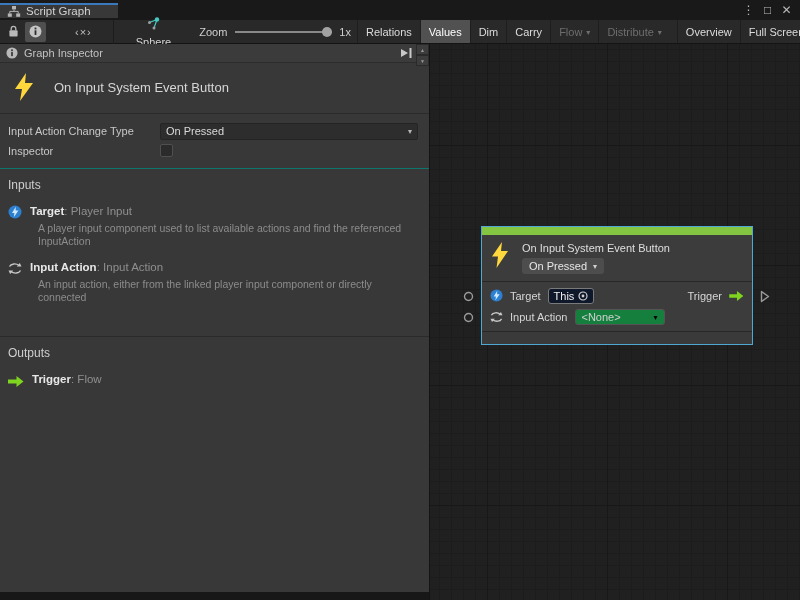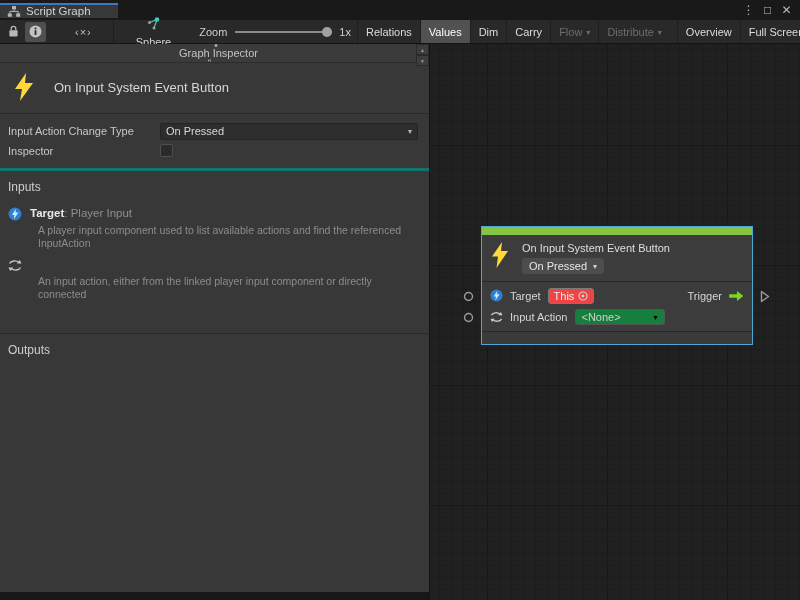--- a/index.html
+++ b/index.html
@@ -36,29 +36,29 @@
   .tb-btn.disabled { color:#6e6e6e; }
   .tb-btn.gap { margin-left:7px; border-left:1px solid #1e1e1e; }
   .dd-arrow { font-size:8px; line-height:1; position:relative; top:1px; }
 
   
   .main { flex:1; display:flex; min-height:0; }
   .inspector-col { width:430px; flex:0 0 430px; display:flex; flex-direction:column; border-right:1px solid #141414; }
   .inspector { flex:1; background:#383838; position:relative; overflow:hidden; }
   .inspector-bottom-strip { height:8px; background:#171717; }
 
-  .insp-header { height:19px; background:#3b3b3b; border-bottom:1px solid #2c2c2c; display:flex; align-items:center; padding:0 4px 0 6px;flex-direction:column; }
+  .insp-header { height:19px; background:#3b3b3b; border-bottom:1px solid #2c2c2c; display:flex; align-items:center; padding:0 4px 0 6px; }
   .insp-header-title { font-size:11px; color:#c2c2c2; margin-left:6px; flex:1; }
   .scroll-strip { position:absolute; top:0; right:0; width:13px; height:22px; display:flex; flex-direction:column; z-index:5; }
   .scroll-btn { flex:1; background:#3d3d3d; border:1px solid #2a2a2a; color:#9a9a9a; font-size:5px; display:flex; align-items:center; justify-content:center; }
 
   .unit-title-block { padding:10px 12px 12px 12px; border-bottom:1px solid #2a2a2a; display:flex; align-items:center; gap:18px; min-height:47px; }
   .unit-title { font-size:13px; color:#d6d6d6; }
 
-  .fields-block { padding:7px 8px 8px 8px; border-bottom:3px solid #0f766e; }
+  .fields-block { padding:7px 8px 8px 8px; border-bottom:1px solid #0f766e; }
   .field-row { display:flex; align-items:center; height:20px; }
   .field-label { width:152px; font-size:11px; color:#c8c8c8; flex:0 0 152px; }
   .select { flex:1; height:17px; background:#2d2d2d; border:1px solid #242424; border-radius:2px; display:flex; align-items:center; padding:0 5px; margin-right:3px; }
   .select-value { flex:1; font-size:11px; color:#dadada; }
   .select .dd-arrow { color:#b5b5b5; }
   .checkbox { width:13px; height:13px; background:#2b2b2b; border:1px solid #4f4f4f; border-radius:2px; }
 
   .section { padding:9px 8px 12px 8px; }
   .section.inputs { border-bottom:1px solid #2a2a2a; padding-bottom:32px; }
   .section-heading { font-size:12px; color:#cfcfcf; margin-bottom:9px; }
@@ -82,21 +82,21 @@
   .node { position:absolute; left:51px; top:182px; width:272px; background:#3c3c3c; border:1px solid #4fa7d3; }
   .node-accent { height:8px; background:#84c642; }
   .node-header { padding:5px 8px 7px 8px; display:flex; align-items:flex-start; gap:12px; border-bottom:1px solid #272727; }
   .node-header-text { display:flex; flex-direction:column; gap:4px; }
   .node-title { font-size:11px; color:#dfdfdf; padding-top:2px; }
   .chip { align-self:flex-start; background:#4d4d4d; border-radius:3px; padding:2px 7px; font-size:11px; color:#e6e6e6; display:flex; align-items:center; gap:6px; }
   .chip .dd-arrow { color:#cfcfcf; }
   .node-body { padding:3px 8px 4px 8px; border-bottom:1px solid #272727; }
   .node-row { height:21px; display:flex; align-items:center; gap:7px; }
   .node-row-label { font-size:11px; color:#d6d6d6; }
-  .this-chip { display:flex; align-items:center; gap:4px; background:#ef4444; border:1px solid #7a7a7a; border-radius:3px; padding:1px 5px; font-size:11px; color:#efefef; }
+  .this-chip { display:flex; align-items:center; gap:4px; background:#0f172a; border:1px solid #7a7a7a; border-radius:3px; padding:1px 5px; font-size:11px; color:#efefef; }
   .none-select { width:90px; height:16px; background:#15803d; border:1px solid #555; border-radius:3px; display:flex; align-items:center; padding:0 6px; }
   .none-select .select-value { color:#d0d0d0; }
   .node-spacer { flex:1; }
   .node-footer { height:12px; background:#3a3a3a; }
   .port { position:absolute; }
 </style>
 </head>
 <body>
 
 <div id="window">
@@ -249,27 +249,36 @@
           </div>
 
           <div class="port-item" style="margin-bottom:0;">
             <div class="port-item-head">
               <svg width="14" height="13" viewBox="0 0 14 13">
                 <path d="M1.5 4.5 C3 1.5 8 1 11 3.5" stroke="#c8c8c8" stroke-width="1.4" fill="none"></path>
                 <polygon points="13.5,4.5 8.8,4.6 11.8,1 " fill="#c8c8c8"></polygon>
                 <path d="M12.5 8.5 C11 11.5 6 12 3 9.5" stroke="#c8c8c8" stroke-width="1.4" fill="none"></path>
                 <polygon points="0.5,8.5 5.2,8.4 2.2,12" fill="#c8c8c8"></polygon>
               </svg>
+              <span><span class="port-name">Input Action</span><span class="port-type">: Input Action</span></span>
             </div>
             <div class="port-desc">An input action, either from the linked player input component or directly connected</div>
           </div>
         </div>
 
         <div class="section">
           <div class="section-heading">Outputs</div>
+          <div class="port-item" style="margin-bottom:0;">
+            <div class="port-item-head">
+              <svg width="16" height="11" viewBox="0 0 16 11">
+                <polygon points="0,3.6 8.5,3.6 8.5,0 15.5,5.5 8.5,11 8.5,7.4 0,7.4" fill="#7ed41f"></polygon>
+              </svg>
+              <span><span class="port-name">Trigger</span><span class="port-type">: Flow</span></span>
+            </div>
+          </div>
         </div>
 
       </div>
       <div class="inspector-bottom-strip"></div>
     </div>
 
     <div class="canvas">
 
       <div class="node">
         <div class="node-accent"></div>

